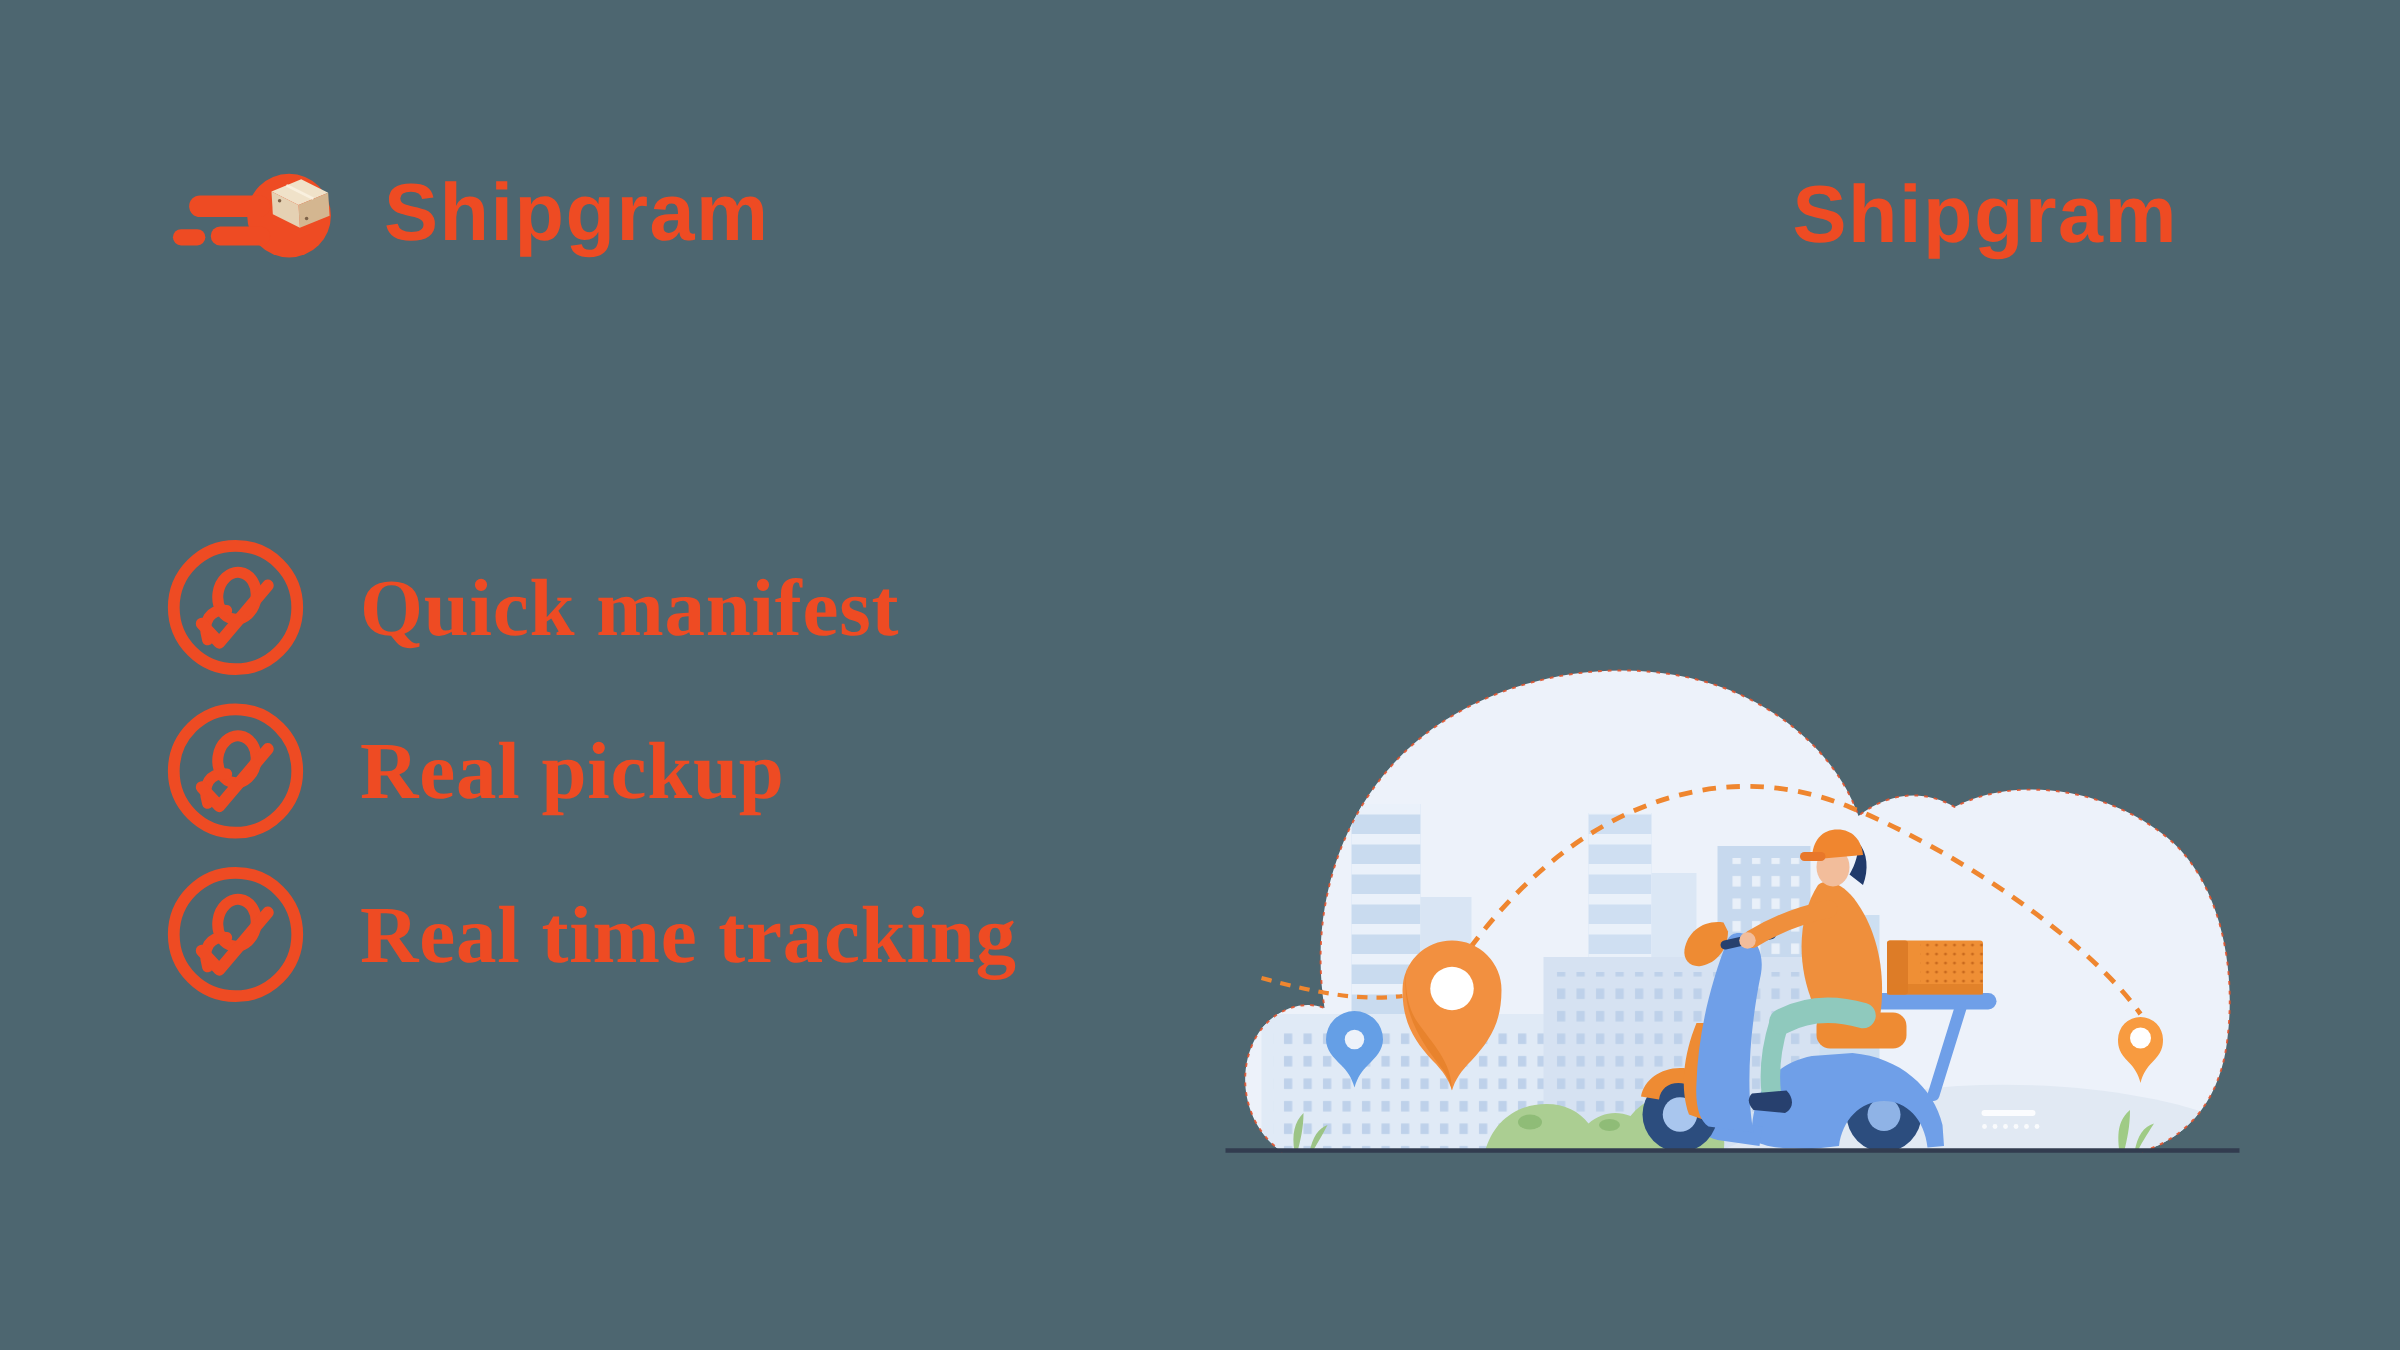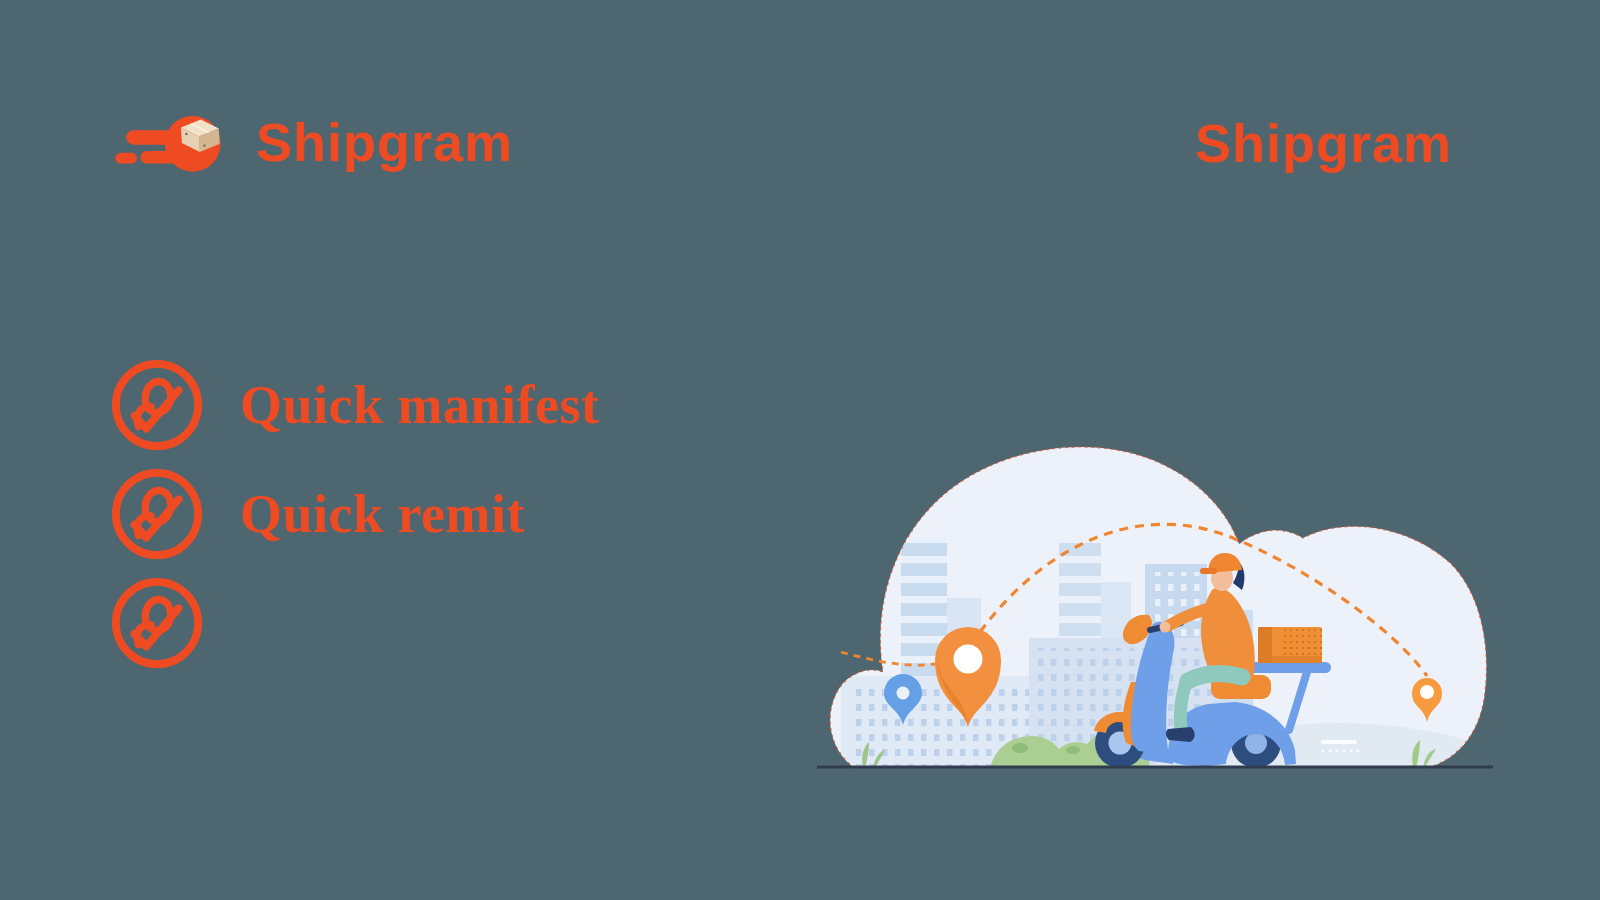--- a/index.html
+++ b/index.html
@@ -89,31 +89,32 @@
     </li>
     <li class="feature-item">
       <span class="f-icon">
         <svg viewBox="0 0 100 100">
           <circle class="icon-stroke" cx="50" cy="50" r="42" stroke-width="8"></circle>
           <ellipse class="icon-stroke" cx="51" cy="42" rx="13" ry="16" stroke-width="7.5" transform="rotate(8 51 42)"></ellipse>
           <path class="icon-stroke" d="M31 72 C 27 59 33 51 44 52" stroke-width="7.5" stroke-linecap="round"></path>
           <path class="icon-stroke" d="M27 61 L 39 74 L 72 35" stroke-width="8" stroke-linecap="round" stroke-linejoin="round"></path>
         </svg>
       </span>
-      <span class="f-label">Quick remit</span>
+      <span class="f-label">Real pickup</span>
     </li>
     <li class="feature-item">
       <span class="f-icon">
         <svg viewBox="0 0 100 100">
           <circle class="icon-stroke" cx="50" cy="50" r="42" stroke-width="8"></circle>
           <ellipse class="icon-stroke" cx="51" cy="42" rx="13" ry="16" stroke-width="7.5" transform="rotate(8 51 42)"></ellipse>
           <path class="icon-stroke" d="M31 72 C 27 59 33 51 44 52" stroke-width="7.5" stroke-linecap="round"></path>
           <path class="icon-stroke" d="M27 61 L 39 74 L 72 35" stroke-width="8" stroke-linecap="round" stroke-linejoin="round"></path>
         </svg>
       </span>
+      <span class="f-label">Real time tracking</span>
     </li>
   </ul>
 
   <div class="illustration">
     <svg viewBox="0 0 680 340">
       <defs>
         <pattern id="winStripe" width="12" height="20" patternUnits="userSpaceOnUse">
           <rect y="6" width="12" height="7" fill="#eaf1fa"></rect>
         </pattern>
         <pattern id="winDotsDark" width="13" height="15" patternUnits="userSpaceOnUse">

